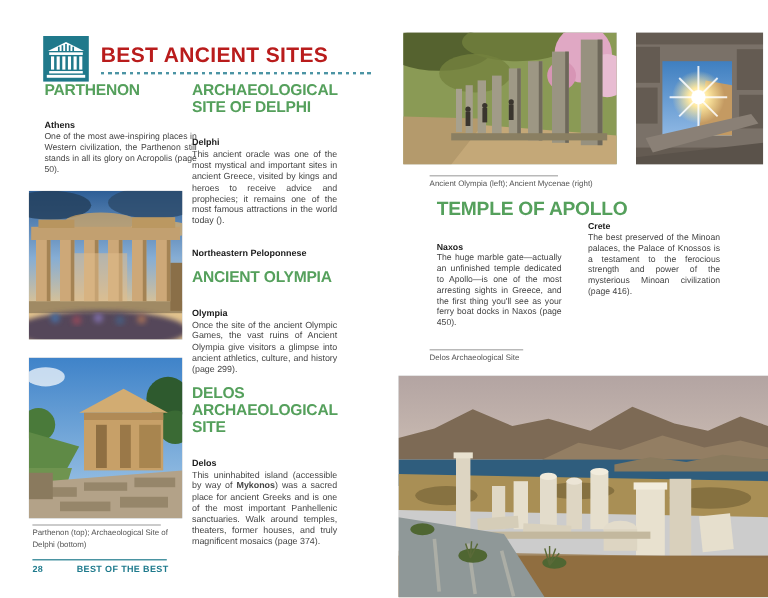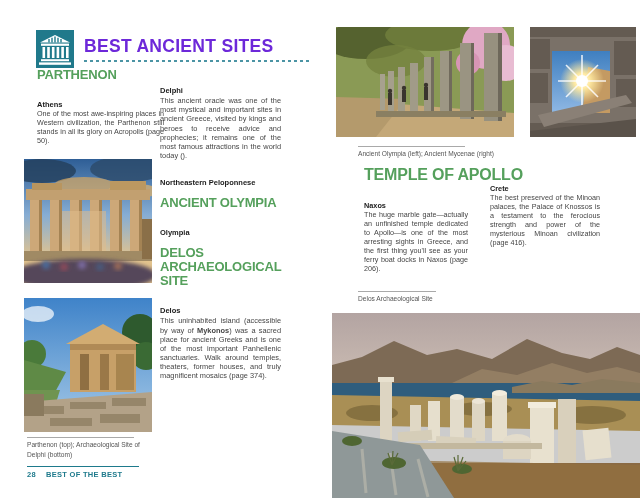--- a/index.html
+++ b/index.html
@@ -12,21 +12,21 @@
   .abs{position:absolute;}
 
   
   .hdr-icon{
     left:36px;top:30px;width:38px;height:38px;
     background:#20798b;display:flex;align-items:center;justify-content:center;
   }
   .page-title{
     left:84px;top:36px;
     font-size:17.5px;font-weight:bold;letter-spacing:.3px;
-    color:#6d28d9;white-space:nowrap;
+    color:#b91c1c;white-space:nowrap;
   }
   .title-dashes{
     left:84px;top:60px;width:226px;height:2px;
     background:repeating-linear-gradient(90deg,#4b94a4 0 3px,transparent 3px 6px);
   }
 
   
   .col{color:#444;}
   .sec h3{
     margin:0;font-size:13px;line-height:1.08;font-weight:bold;
@@ -44,21 +44,21 @@
   .rcol .sec .loc{font-size:7.3px;}
   .rcol .sec p{font-size:7.2px;}
   .rcol-a{left:364px;top:166px;width:104px;}
   .rcol-b{left:490px;top:166px;width:110px;}
 
   
   .cap-rule{border-top:1px solid #a9a9a9;height:0;}
   .caption{font-size:6.6px;color:#555;line-height:1.5;}
   .foot-rule{border-top:1px solid #1e7a8c;height:0;}
   .footer{
-    left:27px;top:470px;display:flex;gap:10px;align-items:center;
+    left:27px;top:470px;display:flex;gap:28px;align-items:center;
     color:#1e7a8c;font-size:7.5px;font-weight:bold;letter-spacing:.3px;
   }
 
   
   .photo{overflow:hidden;background:#ccc;}
   .photo svg{display:block;width:100%;height:100%;}
 </style>
 </head>
 <body>
 
@@ -183,29 +183,31 @@
 <div class="abs caption" style="left:27px;top:440px;width:132px;">Parthenon (top); Archaeological Site of Delphi (bottom)</div>
 
 <div class="abs foot-rule" style="left:27px;top:466px;width:112px;"></div>
 <div class="abs footer">
   <span>28</span>
   <span>BEST OF THE BEST</span>
 </div>
 
 <div class="abs col col-2">
   <div class="sec">
+    <h3>ARCHAEOLOGICAL SITE OF DELPHI</h3>
     <div class="loc">Delphi</div>
     <p>This ancient oracle was one of the most mystical and important sites in ancient Greece, visited by kings and heroes to receive advice and prophecies; it remains one of the most famous attractions in the world today ().</p>
   </div>
   <div class="sec">
     <div class="loc">Northeastern Peloponnese</div>
   </div>
   <div class="sec">
     <h3>ANCIENT OLYMPIA</h3>
     <div class="loc">Olympia</div>
+    <p>Once the site of the ancient Olympic Games, the vast ruins of Ancient Olympia give visitors a glimpse into ancient athletics, culture, and history (page 299).</p>
   </div>
   <div class="sec">
     <h3>DELOS ARCHAEOLOGICAL SITE</h3>
     <div class="loc">Delos</div>
     <p><span>This uninhabited island (accessible by way of </span><b>Mykonos</b><span>) was a sacred place for ancient Greeks and is one of the most important Panhellenic sanctuaries. Walk around temples, theaters, former houses, and truly magnificent mosaics (page 374).</span></p>
   </div>
 </div>
 
 <div class="abs photo" style="left:336px;top:27px;width:178px;height:110px;">
   <svg viewBox="0 0 178 110" preserveAspectRatio="none">
@@ -281,21 +283,21 @@
   </svg>
 </div>
 
 <div class="abs cap-rule" style="left:358px;top:146px;width:107px;"></div>
 <div class="abs caption" style="left:358px;top:149px;width:230px;">Ancient Olympia (left); Ancient Mycenae (right)</div>
 
 <div class="abs col rcol rcol-a">
   <div class="sec">
     <h3>TEMPLE OF APOLLO</h3>
     <div class="loc">Naxos</div>
-    <p>The huge marble gate—actually an unfinished temple dedicated to Apollo—is one of the most arresting sights in Greece, and the first thing you'll see as your ferry boat docks in Naxos (page 206).</p>
+    <p>The huge marble gate—actually an unfinished temple dedicated to Apollo—is one of the most arresting sights in Greece, and the first thing you'll see as your ferry boat docks in Naxos (page 450).</p>
   </div>
 </div>
 <div class="abs col rcol rcol-b">
   <div class="sec">
     <div class="loc">Crete</div>
     <p>The best preserved of the Minoan palaces, the Palace of Knossos is a testament to the ferocious strength and power of the mysterious Minoan civilization (page 416).</p>
   </div>
 </div>
 
 <div class="abs cap-rule" style="left:358px;top:291px;width:78px;"></div>

